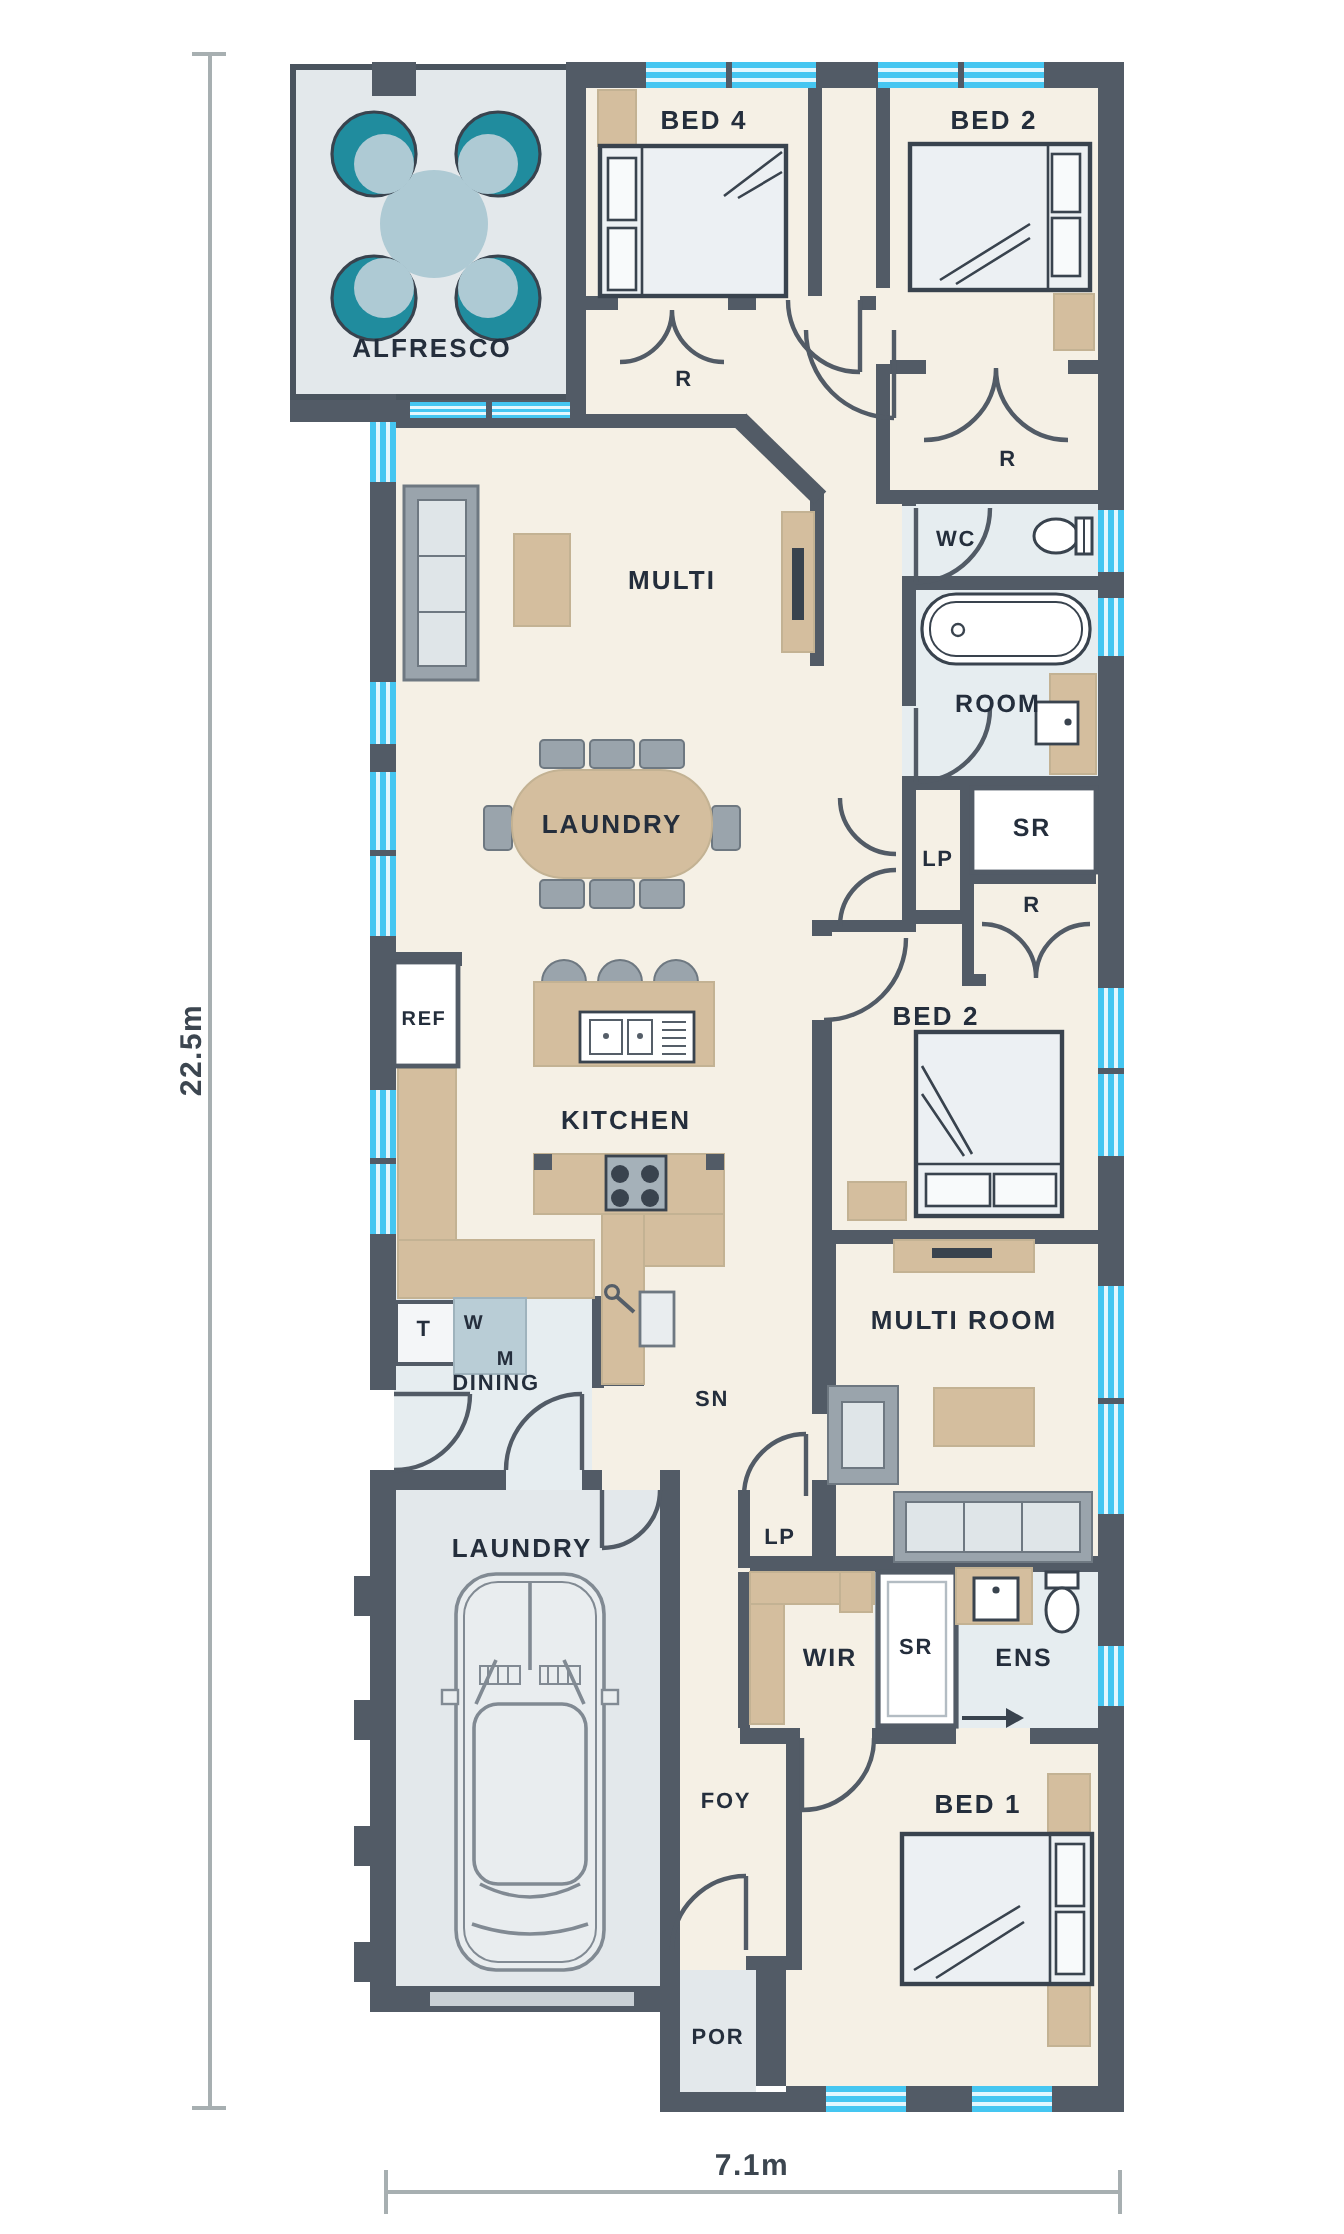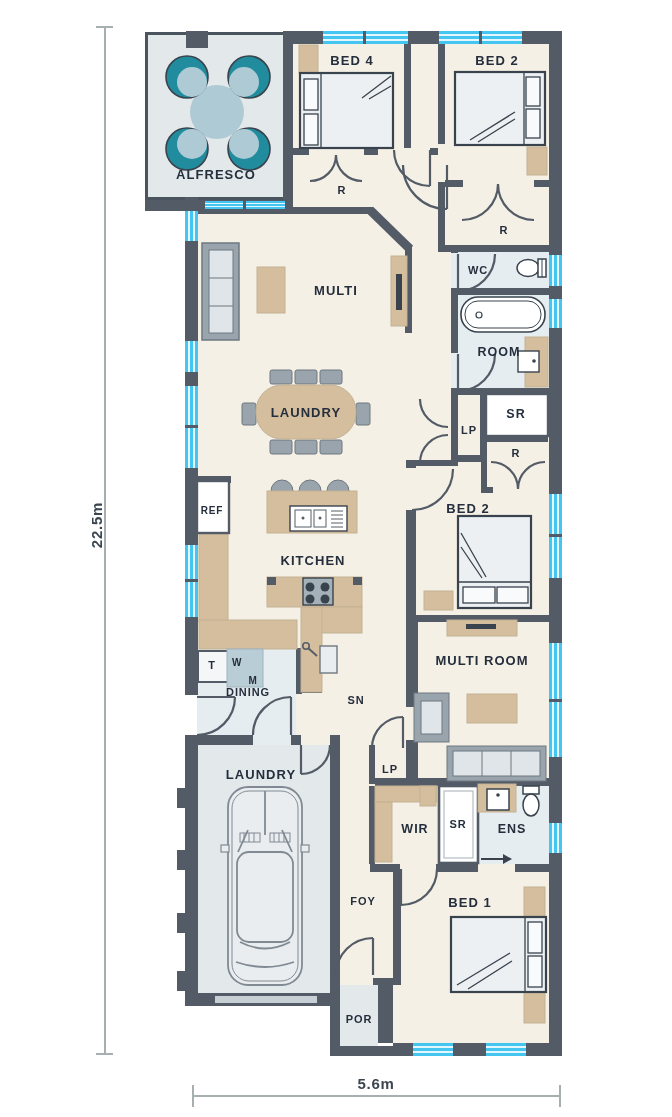--- a/index.html
+++ b/index.html
@@ -375,25 +375,25 @@
   <div class="sm" style="left:248px;top:692px">DINING</div>
   <div class="sm" style="left:356px;top:700px">SN</div>
   <div class="lbl" style="left:482px;top:660px">MULTI ROOM</div>
   <div class="sm" style="left:390px;top:769px">LP</div>
   <div class="lbl2" style="left:415px;top:829px">WIR</div>
   <div class="sm" style="left:458px;top:824px">SR</div>
   <div class="lbl2" style="left:512px;top:829px">ENS</div>
   <div class="sm" style="left:363px;top:901px">FOY</div>
   <div class="lbl" style="left:261px;top:774px">LAUNDRY</div>
   <div class="sm" style="left:359px;top:1019px">POR</div>
-  <div class="lbl" style="left:470px;top:902px">BED 1</div>
+  <div class="lbl" style="left:489px;top:902px">BED 1</div>
 
   <div class="dimline" style="left:104px;top:27px;width:2px;height:1028px"></div>
   <div class="dimline" style="left:96px;top:26px;width:17px;height:2px"></div>
   <div class="dimline" style="left:96px;top:1053px;width:17px;height:2px"></div>
   <div class="dim rot" style="left:96px;top:525px">22.5m</div>
 
   <div class="dimline" style="left:193px;top:1095px;width:368px;height:2px"></div>
   <div class="dimline" style="left:192px;top:1085px;width:2px;height:22px"></div>
   <div class="dimline" style="left:559px;top:1085px;width:2px;height:22px"></div>
-  <div class="dim" style="left:376px;top:1083px">5.6m</div>
+  <div class="dim" style="left:376px;top:1083px">7.1m</div>
 
 </div>
 
 </body></html>

